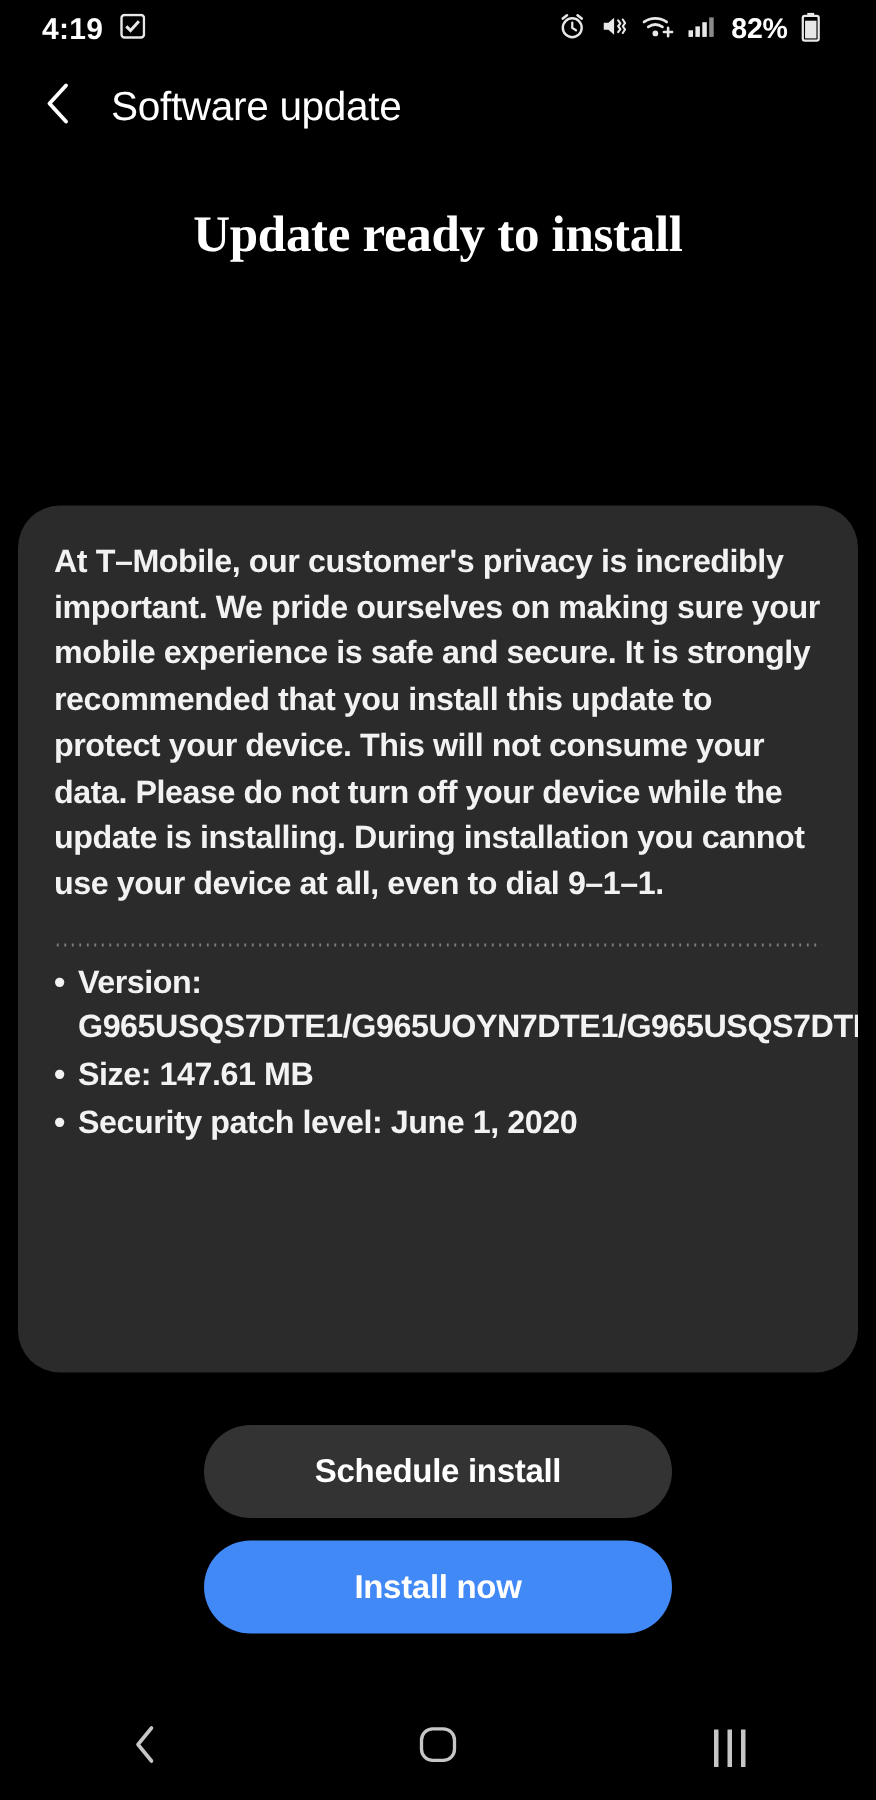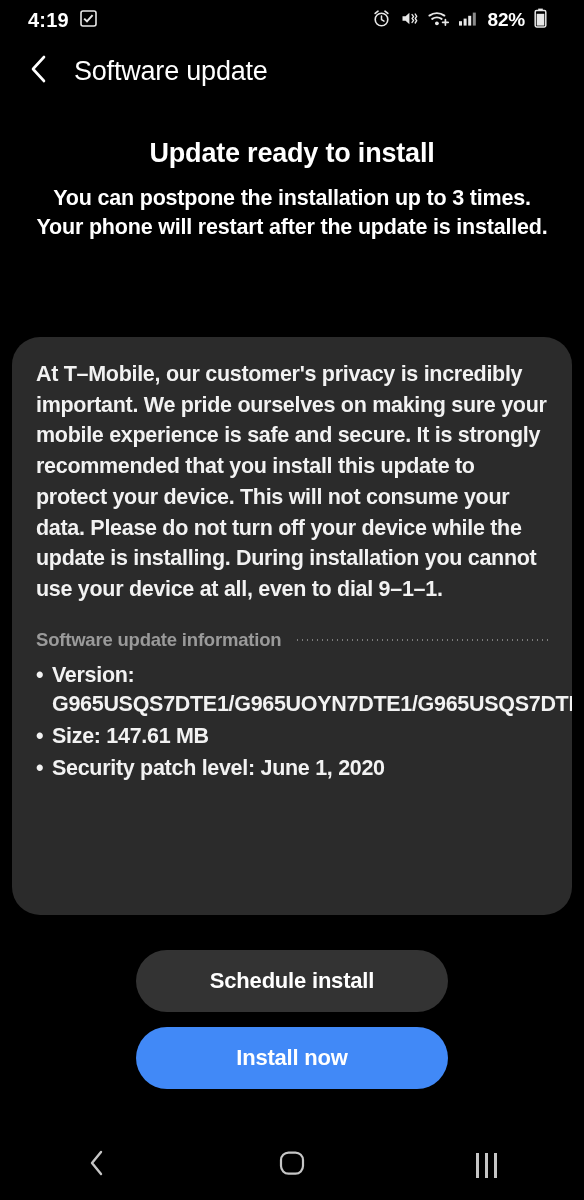--- a/index.html
+++ b/index.html
@@ -69,24 +69,25 @@
     letter-spacing: -0.2px;
     color: #ffffff;
   }
 
   
   .headline-wrap {
     padding: 36px 22px 0 22px;
     text-align: center;
   }
   .headline {
-    font-size: 27px;
-    font-weight: bold;
-    letter-spacing: -0.2px;
-    color: #ffffff;
+    font-size: 34px;
+    font-weight: bold;
+    letter-spacing: -0.2px;
+    color: #ffffff;
+    font-family: Liberation Serif, serif;
   }
   .subhead {
     margin-top: 15px;
     font-size: 21.5px;
     font-weight: bold;
     line-height: 1.33;
     letter-spacing: -0.2px;
     color: #ffffff;
     padding: 0 14px;
   }
@@ -310,29 +311,27 @@
       <svg width="22" height="30" viewBox="0 0 22 30">
         <path d="M16 3 L5 15 L16 27" fill="none" stroke="#ffffff" stroke-width="2.6" stroke-linecap="round" stroke-linejoin="round"></path>
       </svg>
     </span>
   </div>
   <div class="app-title">Software update</div>
 </div>
 
 <div class="headline-wrap">
   <div class="headline">Update ready to install</div>
-  <div class="subhead">You can postpone the installation up to 3 times. Your phone will restart after the update is installed.</div>
 </div>
 
 <div class="info-card">
 
   <div class="card-body">At T–Mobile, our customer's privacy is incredibly important. We pride ourselves on making sure your mobile experience is safe and secure. It is strongly recommended that you install this update to protect your device. This will not consume your data. Please do not turn off your device while the update is installing. During installation you cannot use your device at all, even to dial 9–1–1.</div>
 
   <div class="section-head-row">
-    <span class="section-head">Software update information</span>
     <span class="dotted-rule"></span>
   </div>
 
   <div class="bullets">
     <div class="bullet-line">
       <span class="bullet-dot">•</span>
       <span class="bullet-text">Version: G965USQS7DTE1/G965UOYN7DTE1/G965USQS7DTE1</span>
     </div>
     <div class="bullet-line">
       <span class="bullet-dot">•</span>

